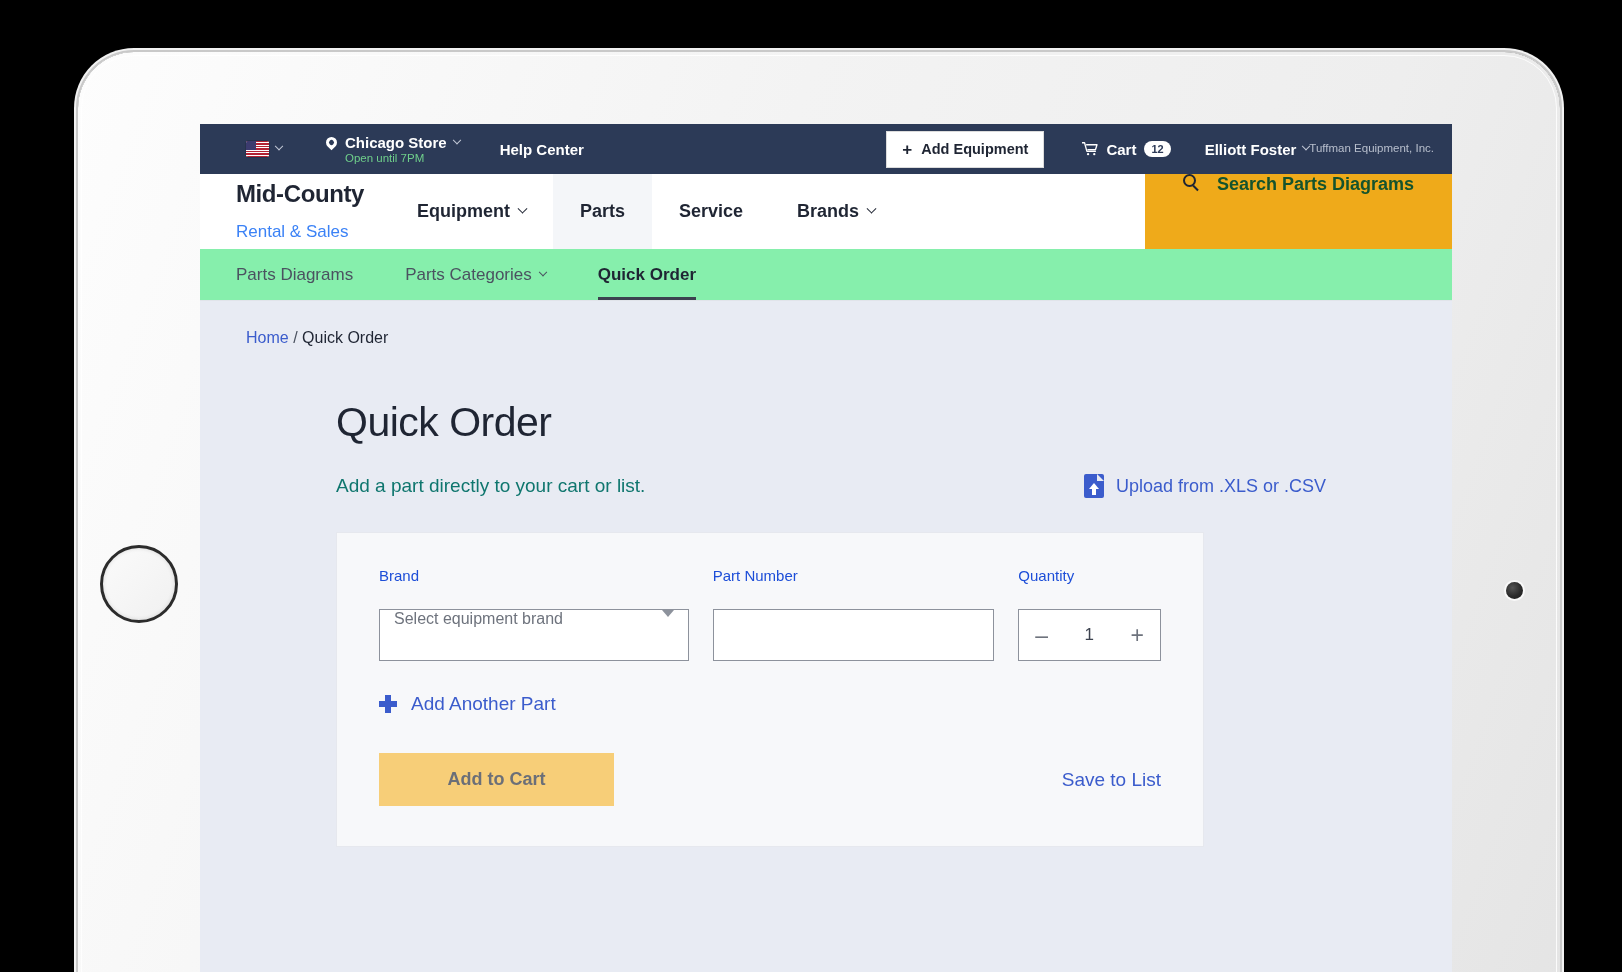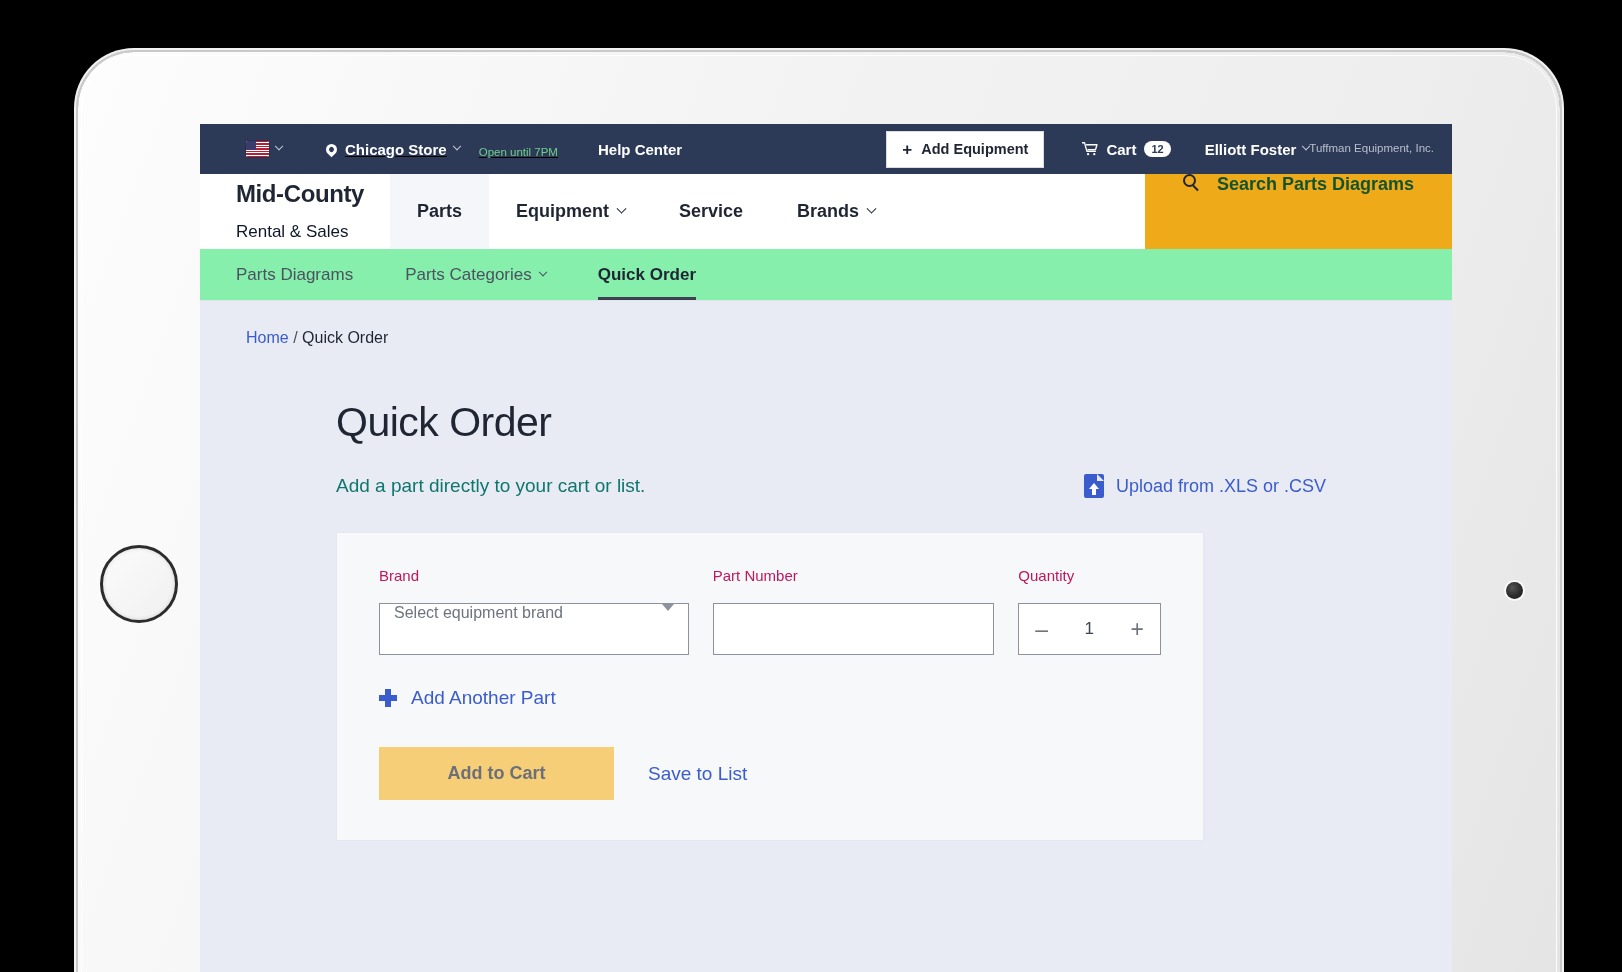--- a/index.html
+++ b/index.html
@@ -65,22 +65,22 @@
     position:relative;background:#fff;display:block;
     box-shadow:0 0 0 .5px rgba(0,0,0,.25);
   }
   .flag .stripes{position:absolute;inset:0;
     background:repeating-linear-gradient(to bottom,#b22234 0,#b22234 1.23px,#fff 1.23px,#fff 2.46px);}
   .flag .canton{position:absolute;left:0;top:0;width:10px;height:8.6px;background:#3c3b6e;}
   .chev{display:inline-block;width:7px;height:7px;border-right:1.8px solid currentColor;border-bottom:1.8px solid currentColor;transform:rotate(45deg) translate(-2px,-2px);}
   .chev-sm{width:6px;height:6px;border-width:1.6px;}
 
   #store-block{
-    display:flex;flex-direction:row;align-items:flex-end;
-    margin-left:44px;cursor:pointer;text-decoration:underline;
+    display:flex;flex-direction:column;align-items:flex-start;
+    margin-left:44px;cursor:pointer;
   }
   #store-line{display:flex;align-items:center;gap:7px;color:#fff;font-size:15px;font-weight:bold;}
   .pin{
     width:11px;height:11px;border-radius:50% 50% 50% 0;
     background:#fff;transform:rotate(-45deg);position:relative;display:inline-block;margin-right:1px;
   }
   .pin::after{content:"";position:absolute;left:3px;top:3px;width:5px;height:5px;border-radius:50%;background:#2c3a57;}
   #store-hours{font-size:11.5px;color:#6fcf8b;margin-left:19px;margin-top:1px;}
   #help-center{color:#fff;font-size:15px;font-weight:bold;margin-left:40px;cursor:pointer;}
 
@@ -101,21 +101,21 @@
   #account-name{color:#fff;font-size:15px;font-weight:bold;display:flex;align-items:center;gap:7px;}
   #account-company{color:#b8bfcd;font-size:11.5px;margin-top:1px;}
 
   
   #main-nav{height:75px;background:#fff;display:flex;align-items:stretch;}
   #logo{
     width:190px;display:flex;flex-direction:column;justify-content:center;
     padding-left:36px;cursor:pointer;
   }
   #logo-title{font-size:24px;font-weight:bold;color:#1f2533;letter-spacing:-.4px;line-height:1.05;}
-  #logo-sub{font-size:17px;color:#0f172a;line-height:1.2;margin-top:16px;}
+  #logo-sub{font-size:17px;color:#3b82f6;line-height:1.2;margin-top:16px;}
   .nav-item{
     display:flex;align-items:center;gap:9px;
     padding:0 27px;font-size:18px;font-weight:bold;color:#1f2533;
     cursor:pointer;white-space:nowrap;
   }
   .nav-item.active{background:#f4f6f9;}
   #search-btn{
     margin-left:auto;background:#efaa1a;display:flex;align-items:flex-start;gap:21px;
     padding:0 38px;font-size:18px;font-weight:bold;color:#14532d;cursor:pointer;white-space:nowrap;
   }
@@ -169,21 +169,21 @@
     box-shadow:0 8px 0 -4px #fff;
   }
   .upload-stem{position:absolute;left:50%;top:14px;transform:translateX(-50%);width:4px;height:7px;background:#fff;}
 
   
   #order-card{
     background:#f7f8fa;border:1px solid #e6e8ee;
     margin-top:34px;width:868px;padding:34px 42px 40px 42px;
   }
   #fields-row{display:flex;gap:24px;align-items:flex-end;}
-  .field-label{font-size:15px;color:#be185d;margin-bottom:19px;}
+  .field-label{font-size:15px;color:#1d4ed8;margin-bottom:25px;}
   .field-group{display:flex;flex-direction:column;}
   #brand-group{width:330px;}
   #brand-select{
     height:52px;background:#fff;border:1px solid #8d929c;
     display:flex;justify-content:space-between;
     padding:0 14px 0 14px;font-size:16px;color:#6e737d;cursor:pointer;
   }
   .caret-down{width:0;height:0;border-left:6px solid transparent;border-right:6px solid transparent;border-top:7px solid #8d929c;}
   #part-group{width:300px;}
   #part-input{
@@ -204,21 +204,21 @@
   }
   .plus-blue{
     width:18px;height:18px;position:relative;flex:none;
   }
   .plus-blue::before,.plus-blue::after{
     content:"";position:absolute;background:#3b5ccc;
   }
   .plus-blue::before{left:0;top:6px;width:18px;height:6px;}
   .plus-blue::after{left:6px;top:0;width:6px;height:18px;}
 
-  #actions-row{display:flex;align-items:center;margin-top:38px;}
+  #actions-row{display:flex;align-items:center;margin-top:38px;justify-content:space-between;}
   #add-to-cart{
     background:#f7ce78;color:#6b6f78;font-size:18px;font-weight:bold;
     border:none;padding:16px 0;width:235px;cursor:pointer;font-family:inherit;
   }
   #save-to-list{margin-left:34px;color:#3b5ccc;font-size:19px;cursor:pointer;}
 </style>
 </head>
 <body>
 
 <div id="tablet-frame">
@@ -275,26 +275,26 @@
         </div>
       </div>
     </div>
 
     <div id="main-nav">
       <div id="logo">
         <div id="logo-title">Mid-County</div>
         <div id="logo-sub">Rental &amp; Sales</div>
       </div>
 
-      <div class="nav-item active">
-        <span>Parts</span>
-      </div>
       <div class="nav-item">
         <span>Equipment</span>
         <span class="chev"></span>
+      </div>
+      <div class="nav-item active">
+        <span>Parts</span>
       </div>
       <div class="nav-item">
         <span>Service</span>
       </div>
       <div class="nav-item">
         <span>Brands</span>
         <span class="chev"></span>
       </div>
 
       <div id="search-btn">

